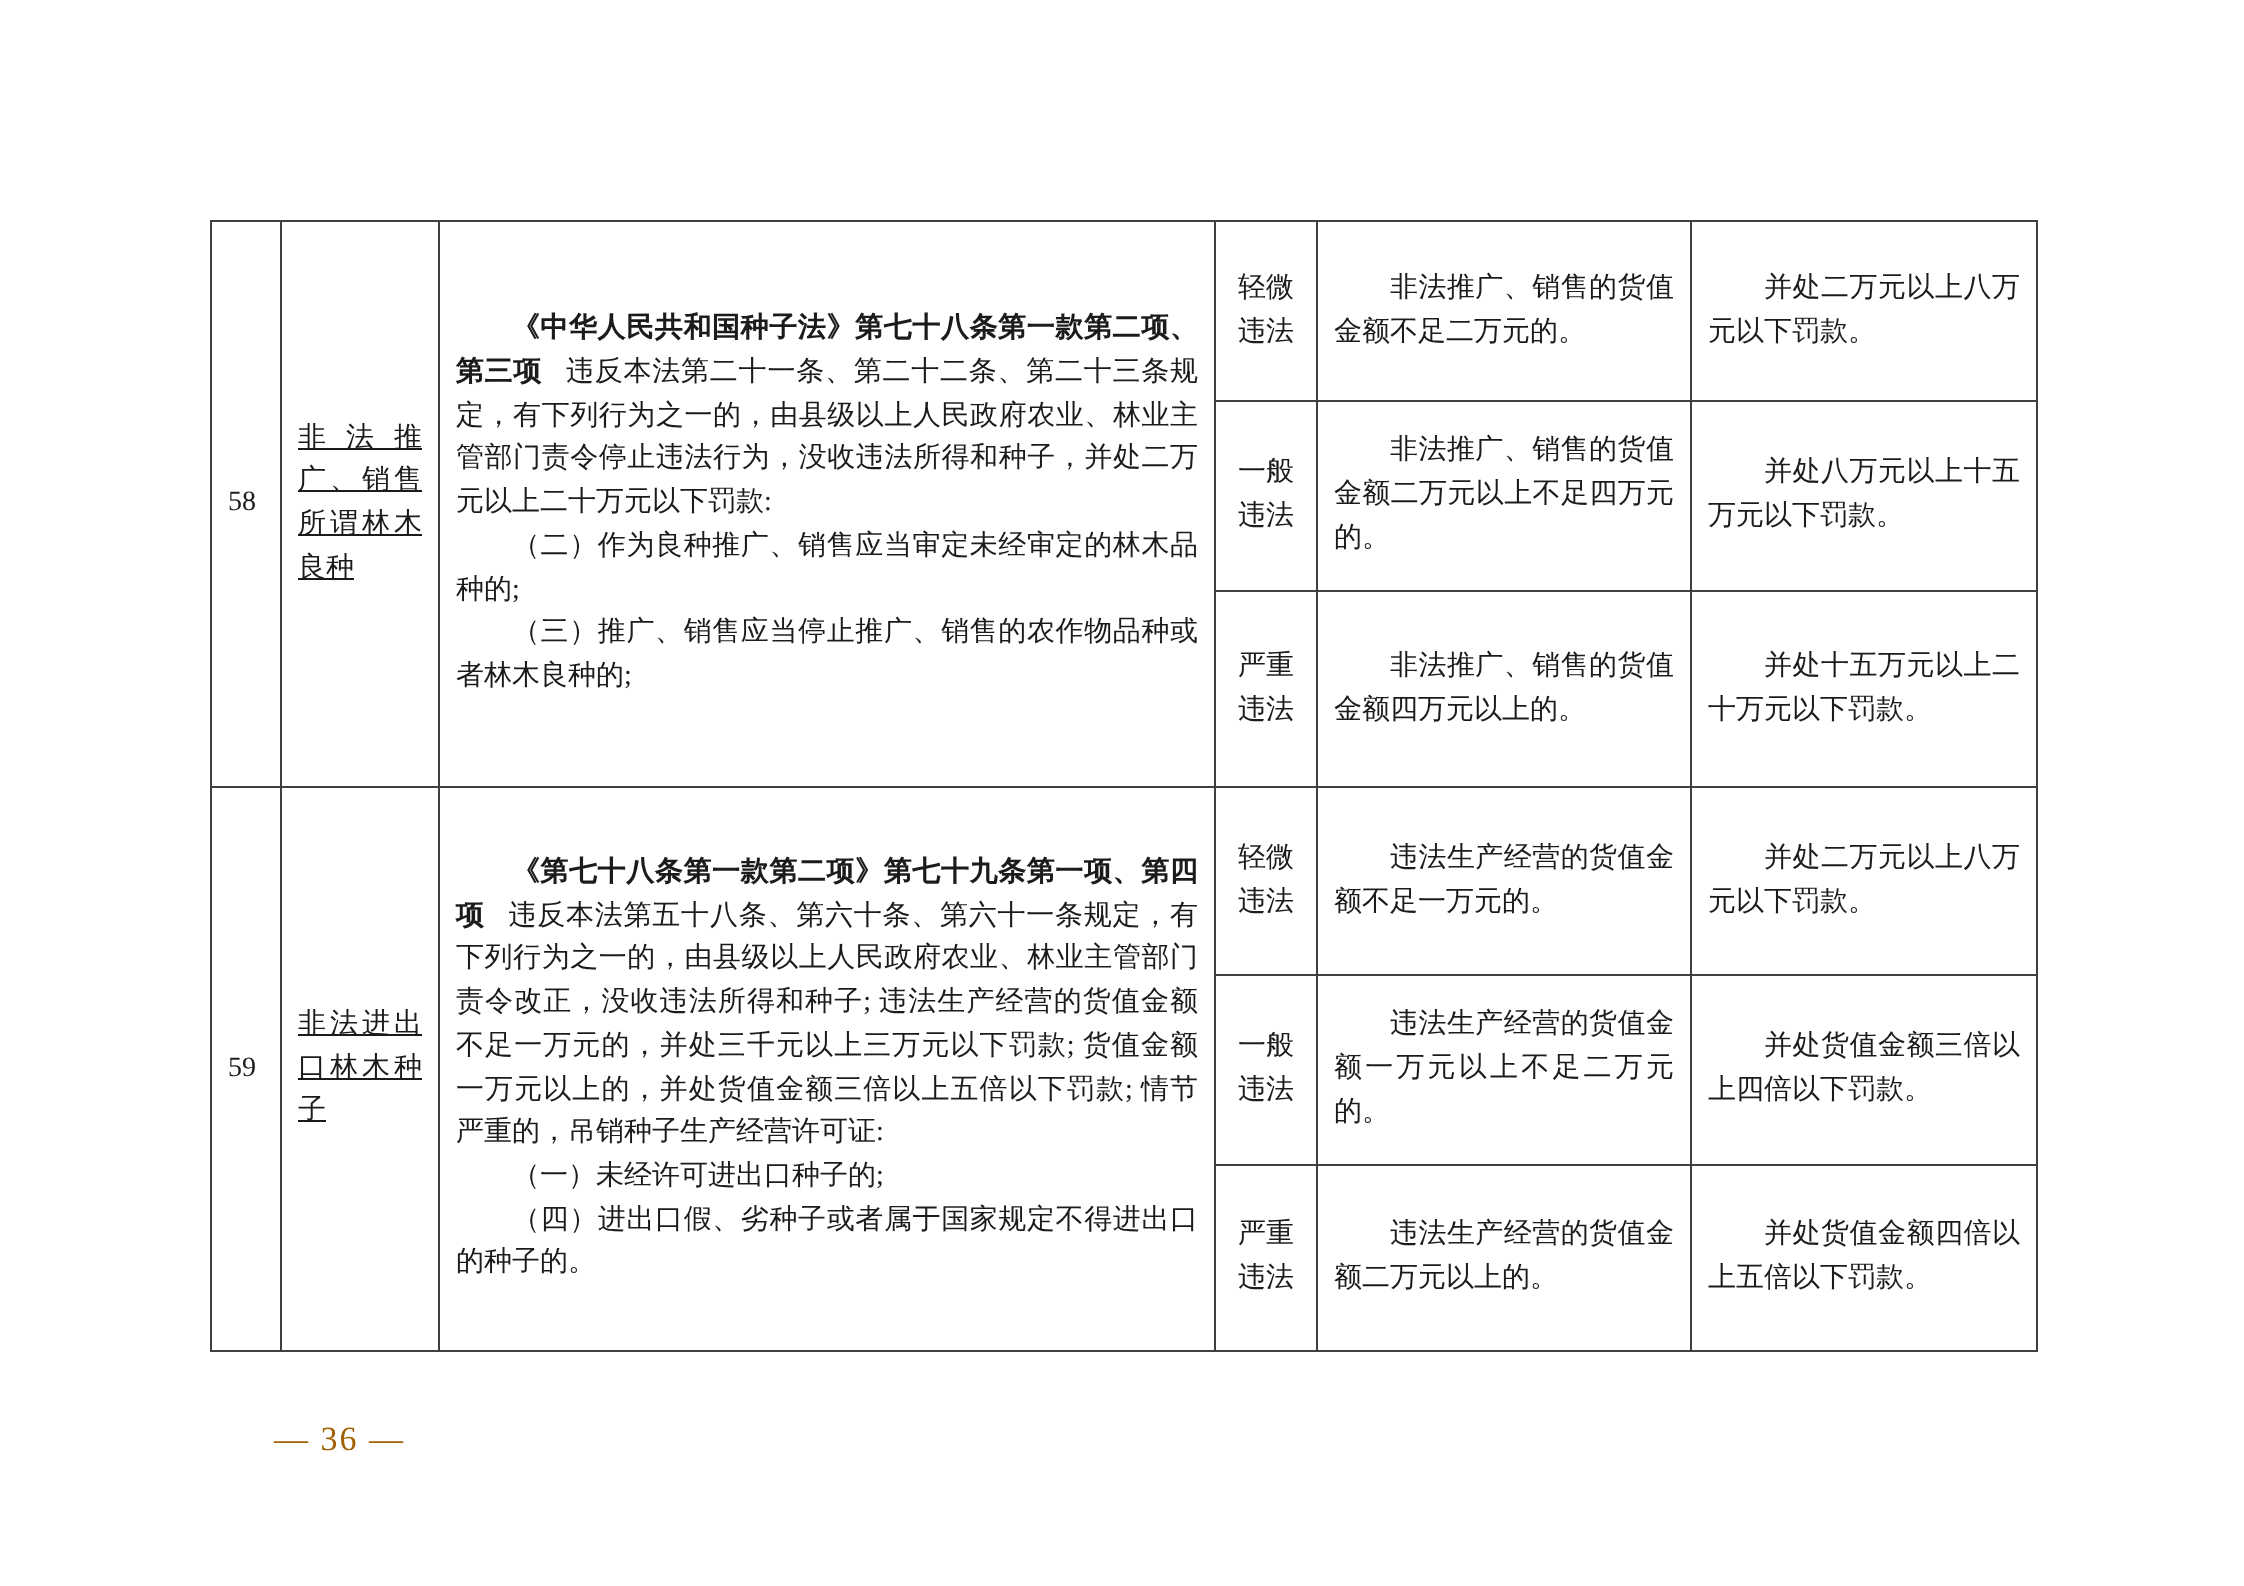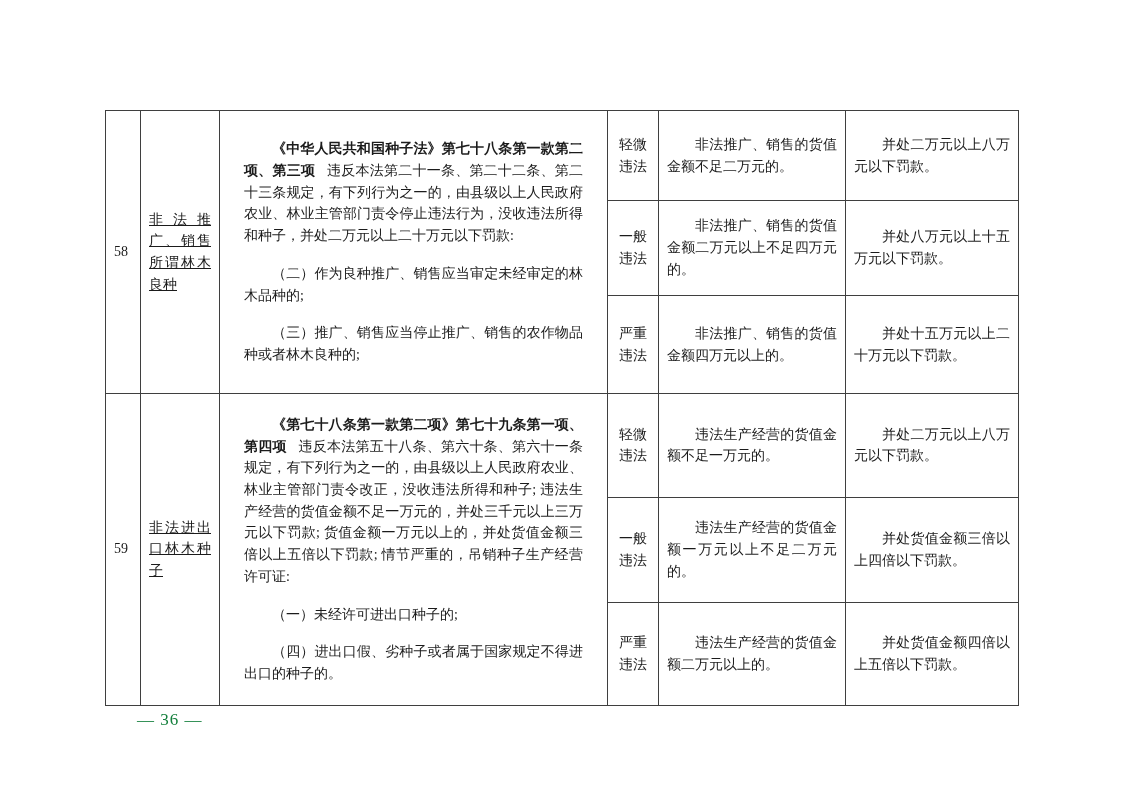--- a/index.html
+++ b/index.html
@@ -42,21 +42,21 @@
   td.cell-name {
     text-align: justify;
     text-justify: inter-character;
     padding: 0 9px;
     text-decoration: underline;
   }
   td.cell-legal {
     padding: 6px 11px;
   }
   td.cell-legal p {
-    margin: 16px;
+    margin: 0;
     text-align: justify;
     text-justify: inter-character;
     text-indent: 2em;
   }
   .lb-body {
     margin-left: 0.85em;
   }
   td.cell-severity {
     text-align: center;
     padding: 4px 6px;
@@ -76,21 +76,21 @@
   tr.h3 { height: 98px; }
   tr.h4 { height: 94px; }
   tr.h5 { height: 95px; }
   tr.h6 { height: 93px; }
   .page-footer {
     position: absolute;
     left: 137px;
     top: 710px;
     font-size: 17px;
     letter-spacing: 1px;
-    color: #15803d;
+    color: #a16207;
   }
 </style>
 </head>
 <body>
 
 <div class="page">
 
   <table class="penalty-table">
     <colgroup>
       <col style="width:35px">

